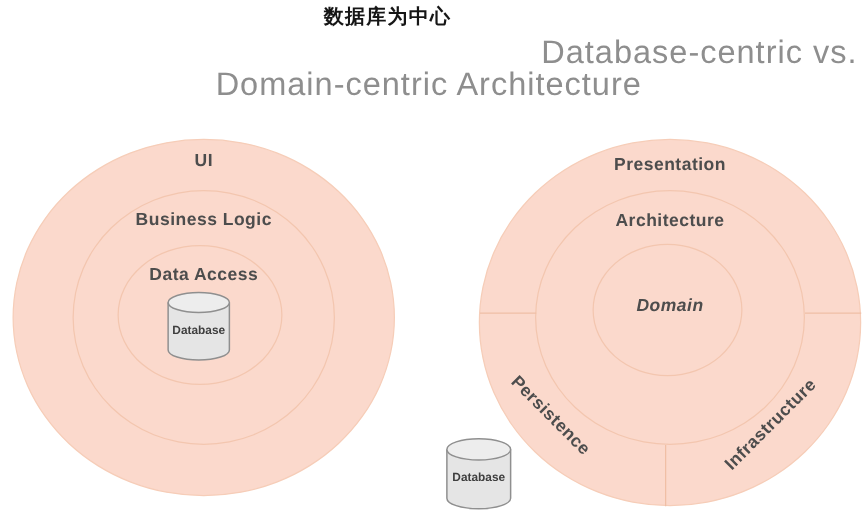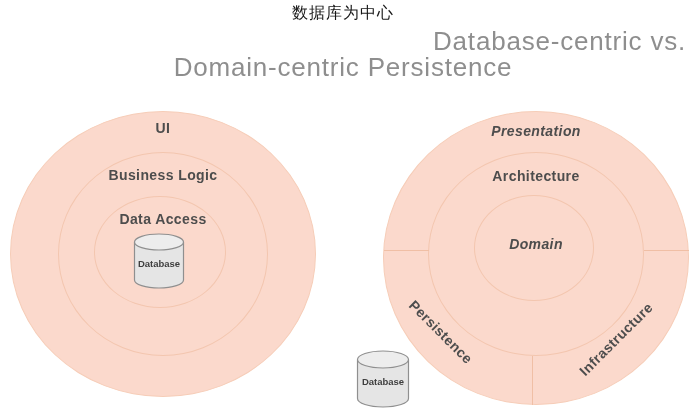--- a/index.html
+++ b/index.html
@@ -7,23 +7,22 @@
     position:relative;
     width:693px;height:410px;
     background:#ffffff;
     overflow:hidden;
     font-family:"Liberation Sans", sans-serif;
   }
   
   .cn-label{
     position:absolute;left:0;width:620px;
     text-align:center;
-    font-size:16px;font-weight:400;color:#161616;
+    font-size:16px;font-weight:700;color:#161616;
     letter-spacing:1px;
-    padding-left:33px;
   }
   #cn-top{top:3px;}
   #cn-bottom{top:87px;}
   .title-line{
     position:absolute;left:0;width:686px;
     text-align:center;
     font-size:26px;font-weight:400;color:#8e8e8e;
     letter-spacing:0.8px;
   }
   #title-line1{top:26px;text-align:right;}
@@ -52,21 +51,21 @@
     position:absolute;left:0;width:100%;
     text-align:center;
     font-size:14px;font-weight:700;color:#4d4d4d;
     letter-spacing:0.4px;
   }
   
   #label-ui{top:9px;}
   #label-business-logic{top:56px;}
   #label-data-access{top:100px;}
   
-  #label-presentation{top:12px;font-style:italic;}
+  #label-presentation{top:12px;}
   #label-application{top:57px;}
   #label-domain{top:125px;font-style:italic;}
 
   .segment-label{
     position:absolute;
     font-size:14px;font-weight:700;color:#4d4d4d;
     letter-spacing:0.4px;white-space:nowrap;
   }
   #label-persistence{
     left:58px;top:221px;
@@ -91,21 +90,21 @@
     font-size:9.5px;font-weight:700;fill:#3f3f3f;
   }
 </style>
 </head>
 <body>
 
 <div id="stage">
 
   <div id="cn-top" class="cn-label">数据库为中心</div>
   <div id="title-line1" class="title-line">Database-centric vs.</div>
-  <div id="title-line2" class="title-line">Domain-centric Persistence</div>
+  <div id="title-line2" class="title-line">Domain-centric Architecture</div>
 
   <div id="diagram-left" class="diagram">
     <div class="ring outer"></div>
     <div id="left-ring-mid" class="ring"></div>
     <div id="left-ring-inner" class="ring"></div>
 
     <div id="label-ui" class="layer-label">UI</div>
     <div id="label-data-access" class="layer-label">Data Access</div>
     <div id="label-business-logic" class="layer-label">Business Logic</div>
 

